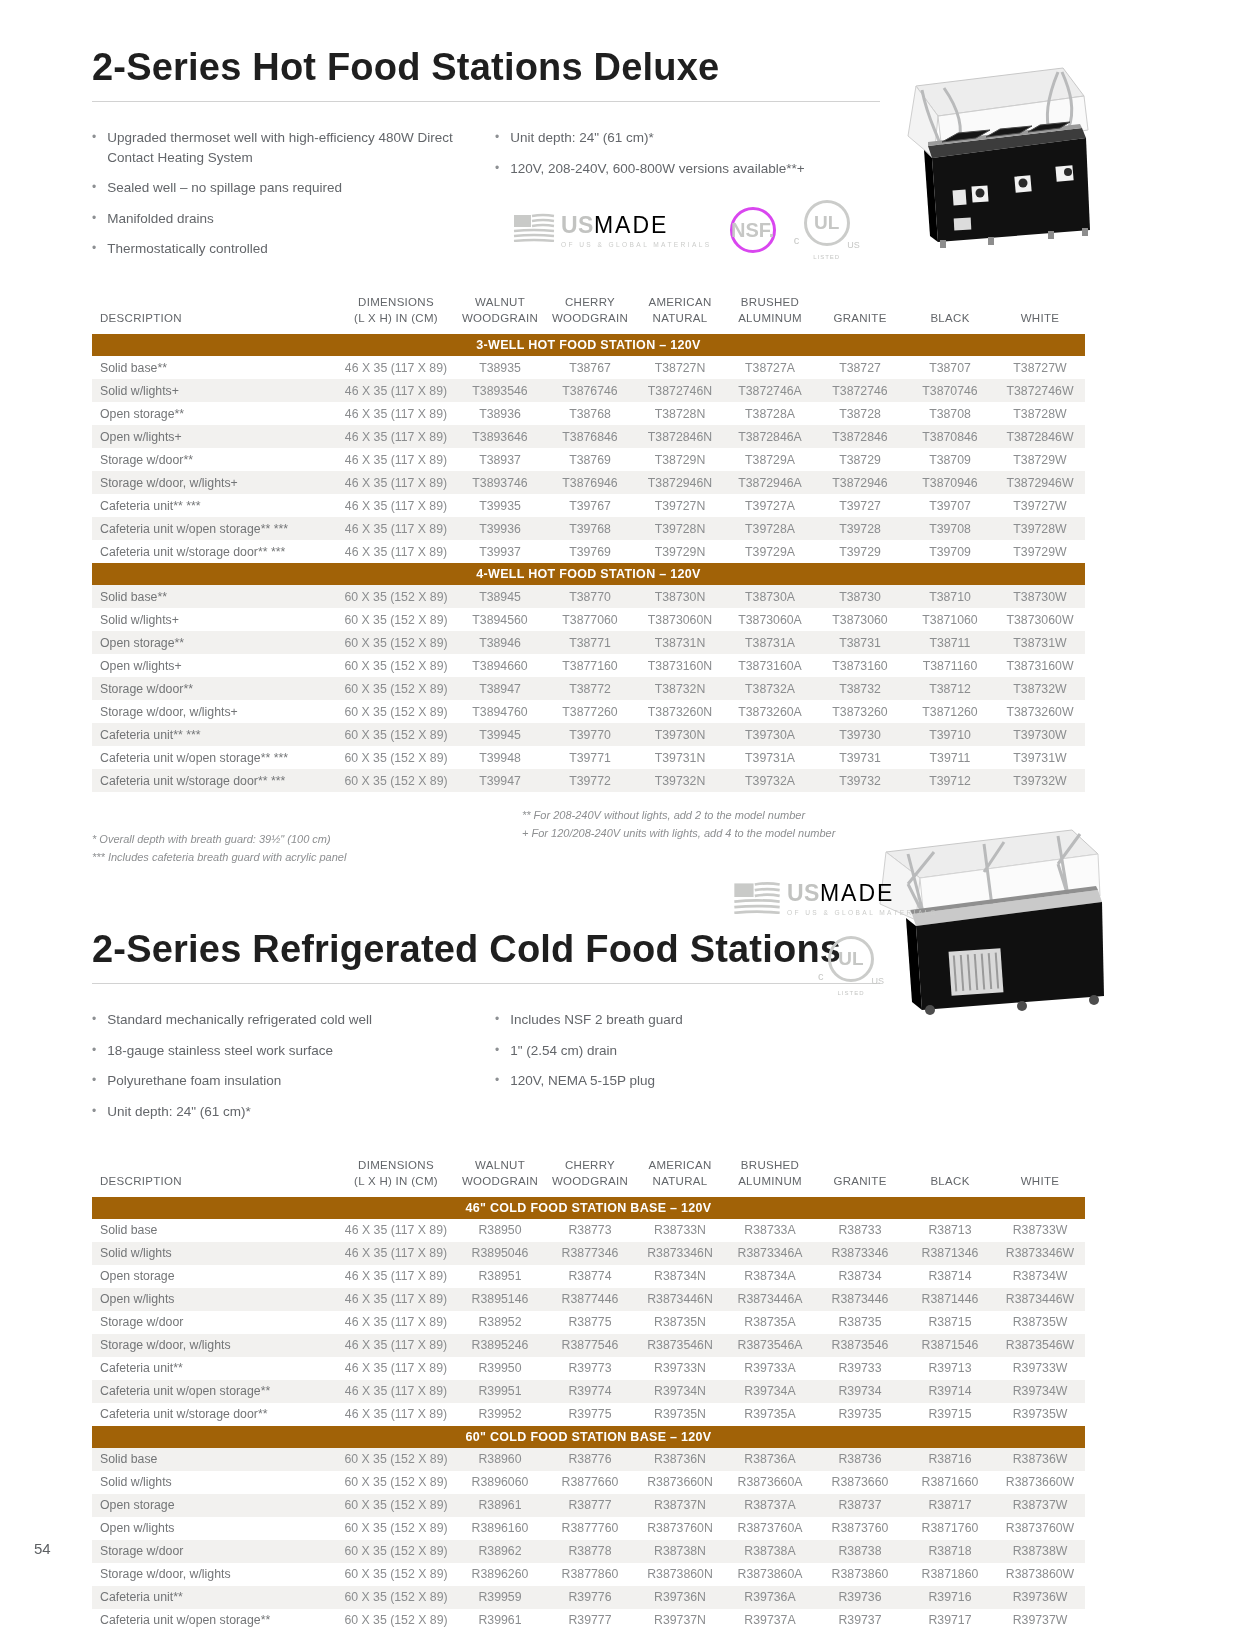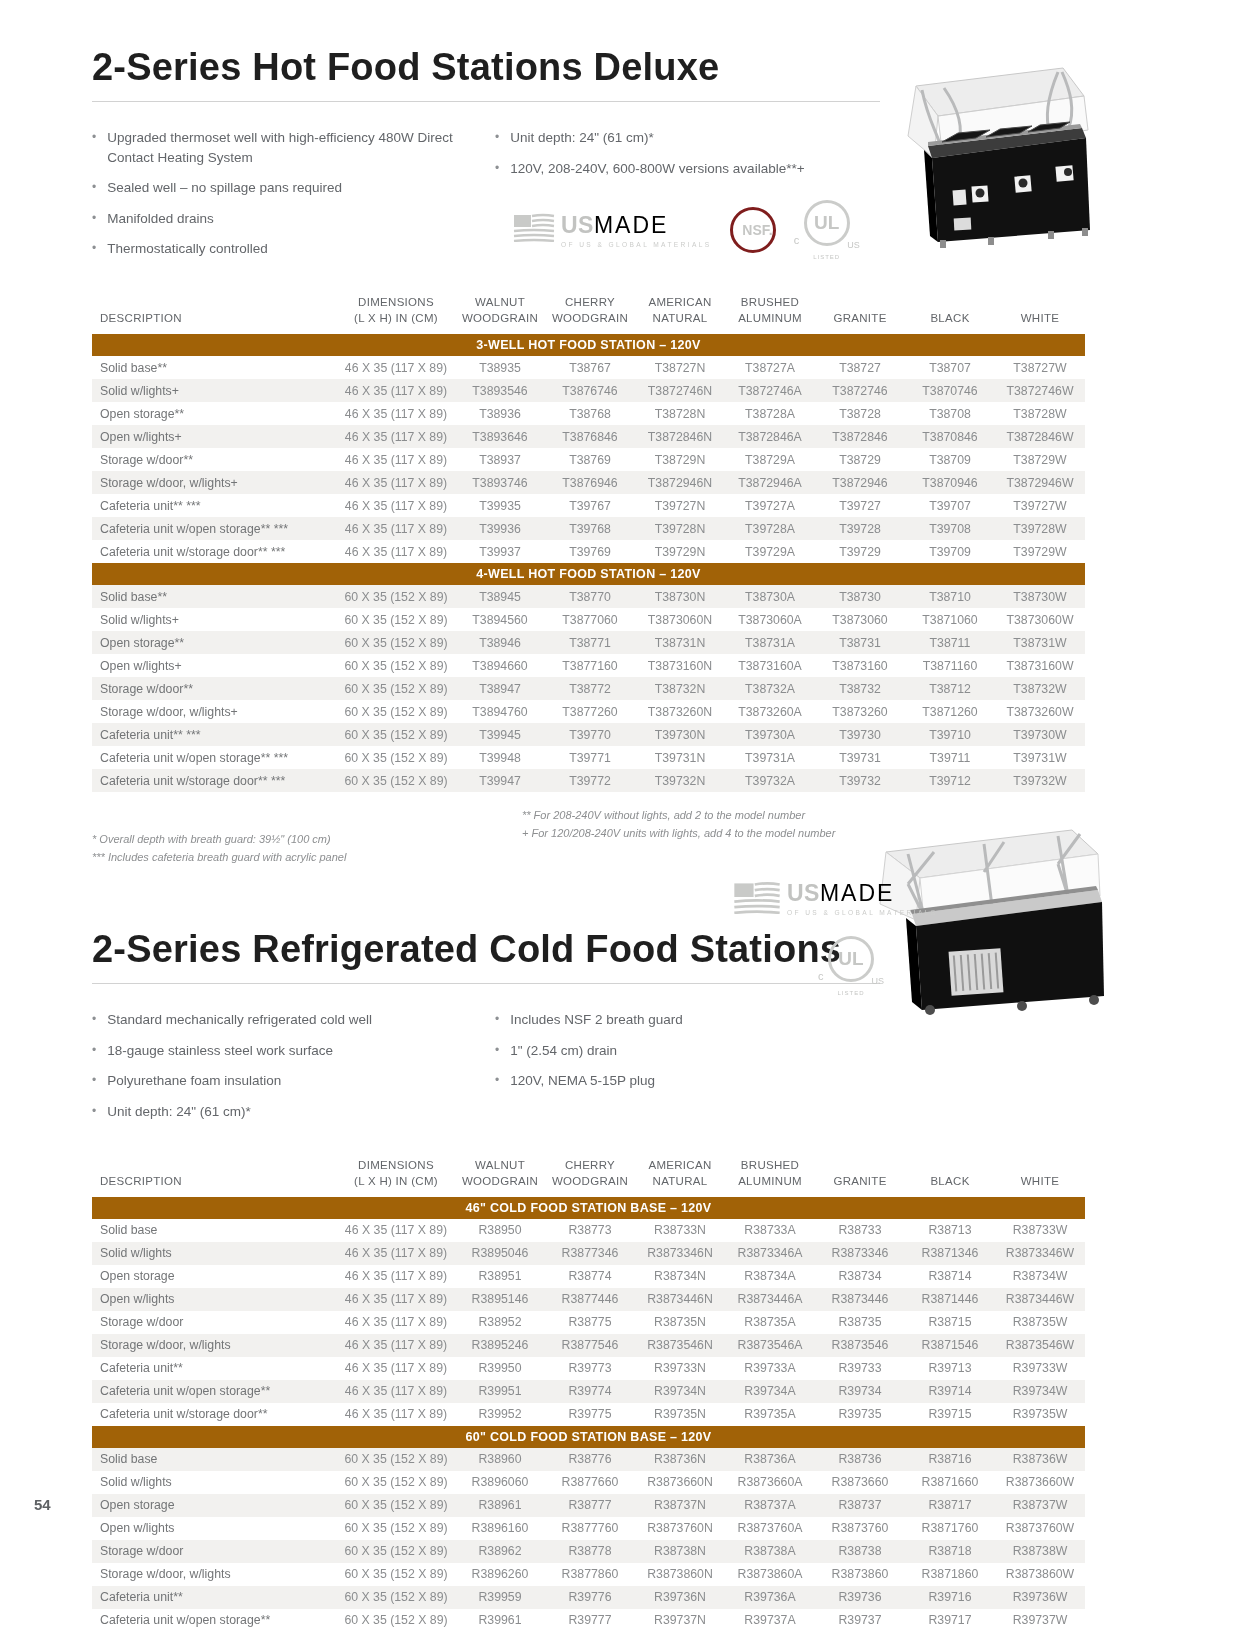--- a/index.html
+++ b/index.html
@@ -37,38 +37,38 @@
   .notes { display:flex; gap:44px; margin-top:14px; font-style:italic; font-size:11px; color:#8d8f91; }
 
   
   .logo-row { display:flex; align-items:center; gap:18px; margin-top:22px; margin-left:18px; }
   .usmade { display:flex; align-items:flex-start; gap:6px; }
   .usmade .txt { display:flex; flex-direction:column; }
   .usmade .word { display:flex; align-items:baseline; }
   .usmade .us   { font-weight:800; font-size:23px; color:#c2c3c1; letter-spacing:.5px; }
   .usmade .made { font-weight:300; font-size:23px; color:#000000; letter-spacing:2px; }
   .usmade .cap  { font-size:6.6px; letter-spacing:2.4px; color:#cbccca; margin-top:2px; white-space:nowrap; }
-  .nsf { width:46px; height:46px; border:3px solid #7f1d1d; border-radius:50%; display:flex;
-         align-items:center; justify-content:flex-end; color:#c6c7c5; font-weight:800; font-size:14px; flex:0 0 auto; }
+  .nsf { width:46px; height:46px; border:3px solid #d946ef; border-radius:50%; display:flex;
+         align-items:center; justify-content:center; color:#c6c7c5; font-weight:800; font-size:20px; flex:0 0 auto; }
   .ul { position:relative; width:66px; height:60px; flex:0 0 auto; }
   .ul .circle { position:absolute; left:10px; top:0; width:46px; height:46px; border:3px solid #cbccca;
                 border-radius:50%; display:flex; align-items:center; justify-content:center;
                 color:#c6c7c5; font-weight:800; font-size:19px; }
   .ul .c   { position:absolute; left:0;  bottom:14px; font-size:11px; color:#c6c7c5; }
   .ul .us  { position:absolute; right:0; bottom:10px; font-size:9px;  color:#c6c7c5; }
   .ul .listed { position:absolute; left:0; right:0; bottom:0; text-align:center; font-size:6px;
                 letter-spacing:1px; color:#c6c7c5; }
 
   .abs { position:absolute; }
   #product1 { left:898px; top:38px; }
   #product2 { left:872px; top:792px; }
   #logos2-usmade { left:733px; top:880px; }
   #logos2-ul     { left:818px; top:936px; }
 
-  .pagenum { position:absolute; left:34px; top:1496px; font-size:15px; font-weight:700; color:#5d6063; }
+  .pagenum { position:absolute; left:34px; top:1540px; font-size:15px; font-weight:400; color:#5d6063; }
 </style>
 </head>
 <body>
 
 <div class="content">
 
   <section>
     <h1 class="title">2-Series Hot Food Stations Deluxe</h1>
     <div class="rule"></div>
 

